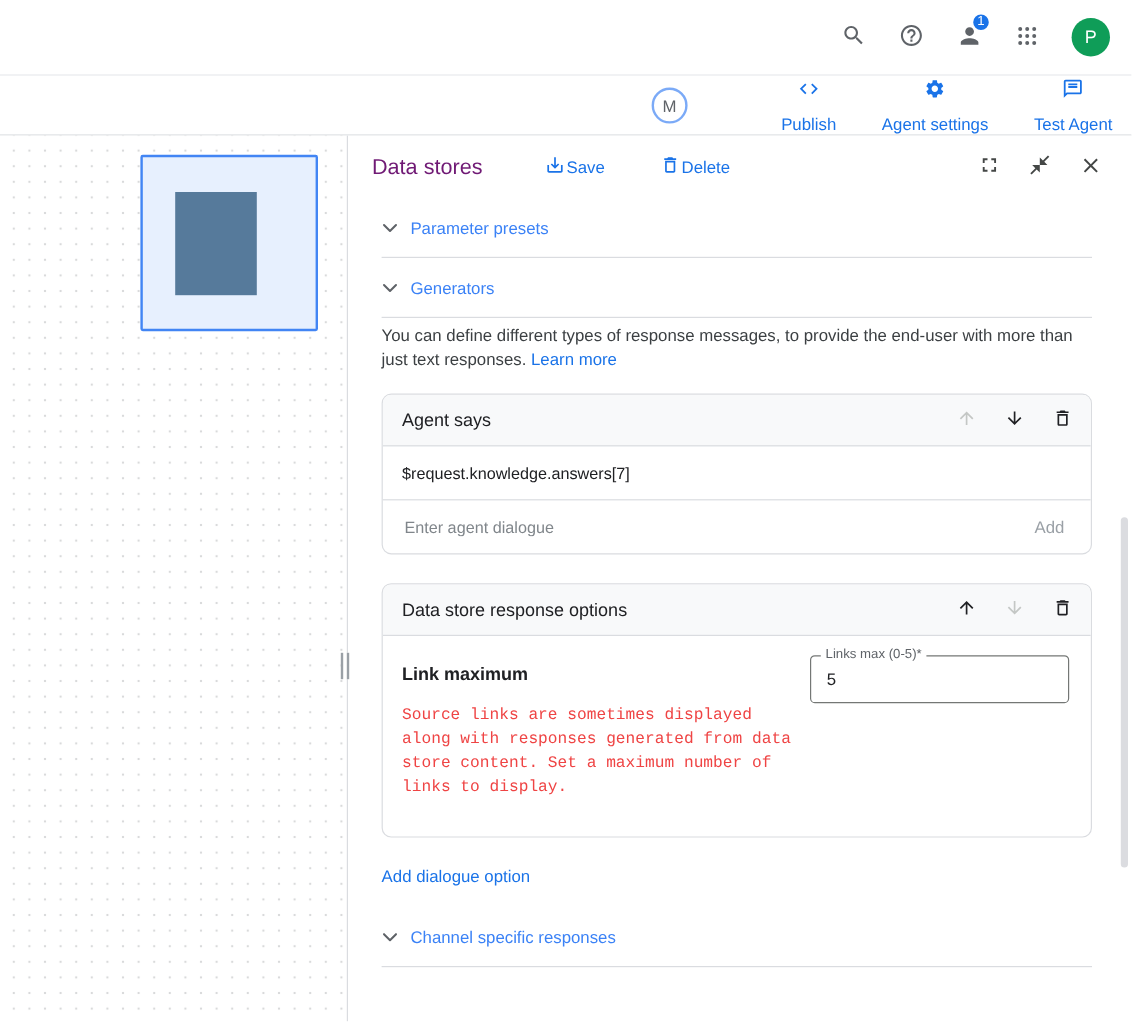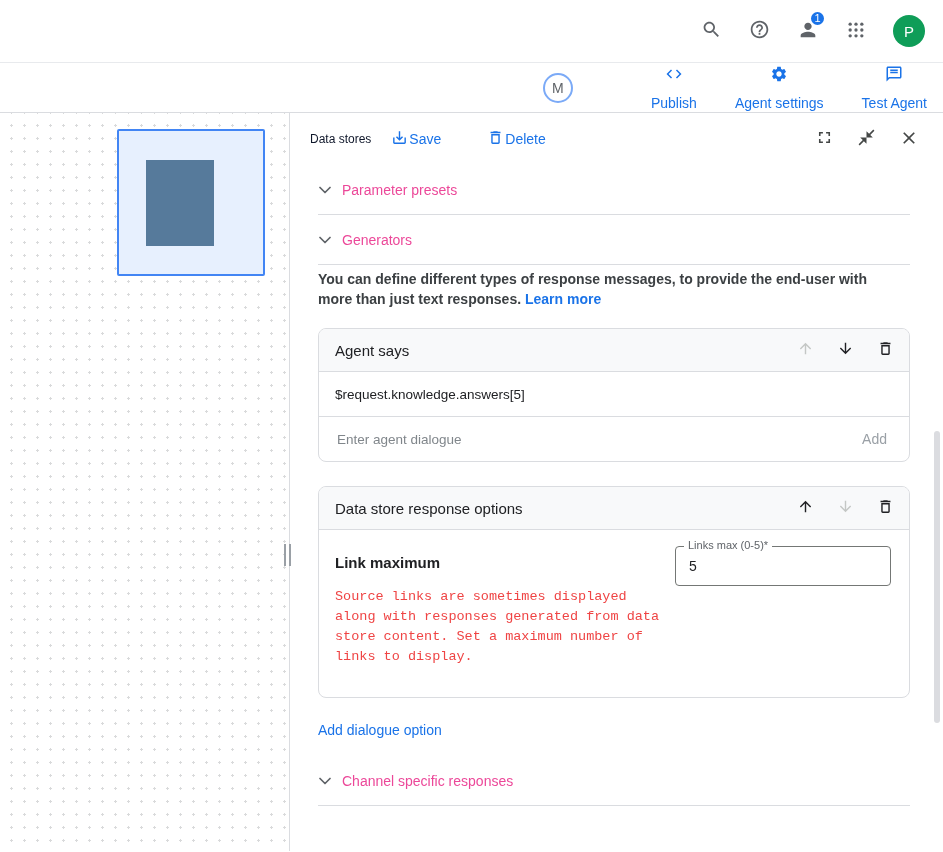--- a/index.html
+++ b/index.html
@@ -71,38 +71,38 @@
     border-left:2px solid #9aa0a6; border-right:2px solid #9aa0a6;
     background:#fff; z-index:4;
   }
 
   
   .panel { flex:1; position:relative; background:#fff; }
   .panel-header {
     height:52px; display:flex; align-items:center;
     padding:0 24px 0 20px;
   }
-  .panel-title { font-size:12px; font-weight:400; color:#0f172a; margin:0 18px 0 0; }
+  .panel-title { font-size:18px; font-weight:400; color:#701a75; margin:0 50px 0 0; }
   .text-btn {
     display:flex; align-items:center; gap:1px;
     color:#1a73e8; font-size:14px; font-weight:500;
     background:none; border:none; padding:4px 2px;
   }
   .text-btn + .text-btn { margin-left:42px; }
   .header-icons { margin-left:auto; display:flex; align-items:center; gap:23px; color:#444746; }
   .hdr-icon-btn { background:none; border:none; padding:0; color:#444746; display:flex; }
 
   .panel-body { padding:0 33px 0 28px; }
 
   .section-row { height:49px; display:flex; align-items:center; gap:11px; cursor:pointer; }
   .chev { color:#5f6368; display:flex; width:13px; justify-content:center; }
-  .section-label { font-size:14px; font-weight:500; color:#ec4899; }
+  .section-label { font-size:14px; font-weight:500; color:#3b82f6; }
   .divider { height:1px; background:#dadce0; }
 
-  .ar-desc { font-size:14px; line-height:20px; color:#3c4043; margin:4px 0 19px; max-width:578px;font-weight:bold; }
+  .ar-desc { font-size:14px; line-height:20px; color:#3c4043; margin:4px 0 19px; max-width:578px; }
   .link { color:#1a73e8; text-decoration:none; cursor:pointer; }
 
   .card { border:1px solid #dadce0; border-radius:8px; margin-bottom:24px; overflow:hidden; background:#fff; }
   .card-header {
     height:43px; background:#f8f9fa; border-bottom:1px solid #dadce0;
     display:flex; align-items:center; padding:0 15px 0 16px;
   }
   .card-title { font-size:15px; color:#202124; }
   .card-actions { margin-left:auto; display:flex; align-items:center; gap:23px; }
   .icon-btn { background:none; border:none; padding:0; display:flex; color:#202124; }
@@ -313,21 +313,21 @@
             </button>
             <button class="icon-btn">
               <span>
                 <svg width="17" height="17" viewBox="0 0 24 24" fill="currentColor">
                     <path d="M16 9v10H8V9h8m-1.5-6h-5l-1 1H5v2h14V4h-3.5l-1-1zM18 7H6v12c0 1.1.9 2 2 2h8c1.1 0 2-.9 2-2V7z"></path>
                   </svg>
               </span>
             </button>
           </div>
         </div>
-        <div class="value-row">$request.knowledge.answers[5]</div>
+        <div class="value-row">$request.knowledge.answers[7]</div>
         <div class="input-row">
           <input type="text" placeholder="Enter agent dialogue" style="">
           <button class="add-label">Add</button>
         </div>
       </div>
 
       <div class="card">
         <div class="card-header">
           <span class="card-title">Data store response options</span>
           <div class="card-actions">

